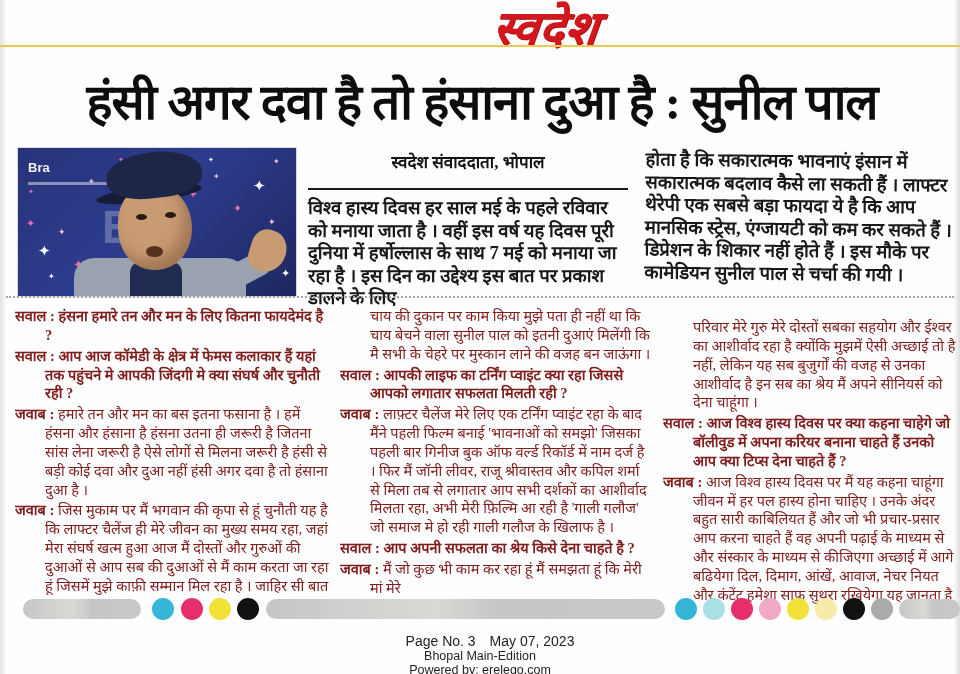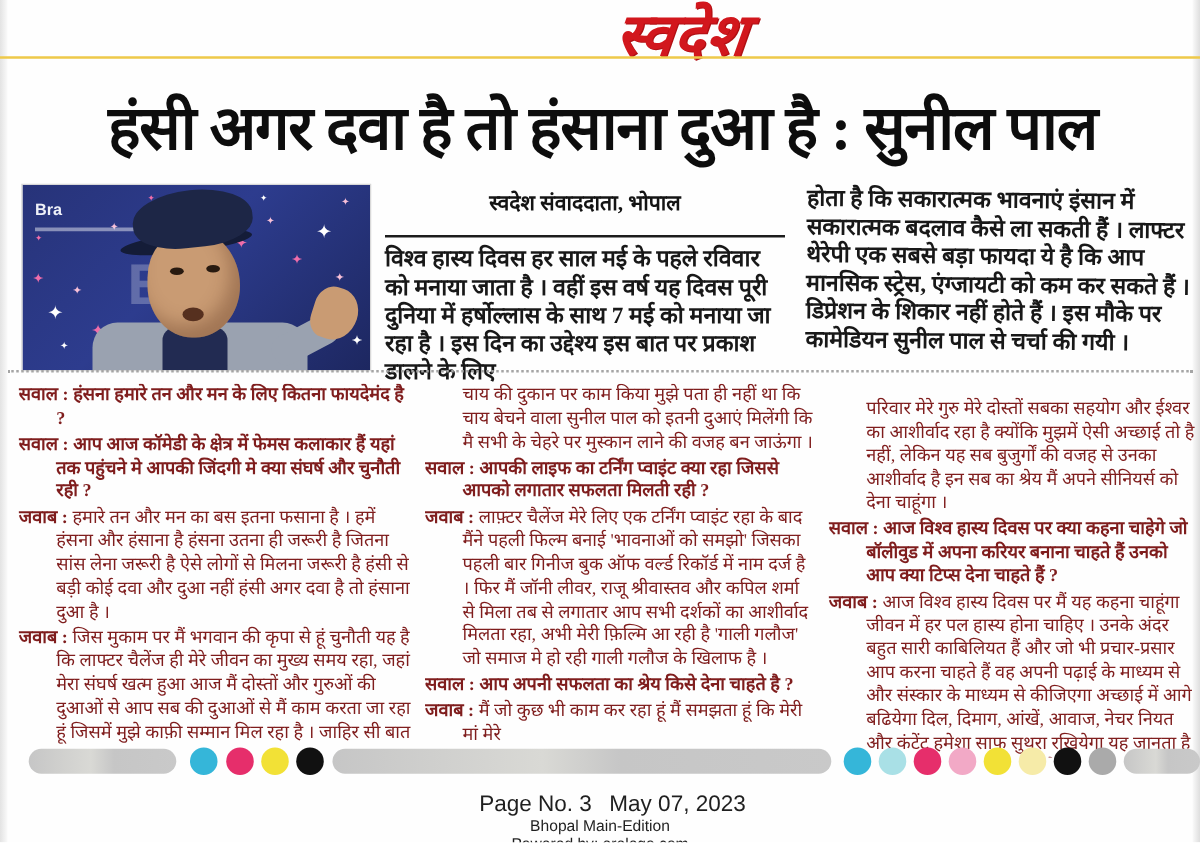--- a/index.html
+++ b/index.html
@@ -74,21 +74,21 @@
 
   
   .regstrip{position:absolute;top:598px;left:0;width:960px;height:22px;}
   .reg-bar{position:absolute;top:1px;height:20px;border-radius:10px;
            background:linear-gradient(90deg,#c6c6c6 0%,#d9d9d5 42%,#c6c6c6 58%,#c9c9c9 100%);}
   .reg-dot{position:absolute;top:0;width:22px;height:22px;border-radius:50%;}
 
   
   .footer{position:absolute;top:633px;left:0;right:0;text-align:center;color:#1f1f1f;
           font-family:"Liberation Sans",sans-serif;}
-  .footer .l1{font-size:18px;padding-left:20px;}
+  .footer .l1{font-size:14px;padding-left:20px;}
   .footer .l1 span{margin:0 7px;}
   .footer .l2,.footer .l3{font-size:12.5px;line-height:1.15;}
 </style>
 </head>
 <body>
 
 <div class="page">
   <div class="scan-edge"></div>
   <div class="scan-edge right"></div>
 

